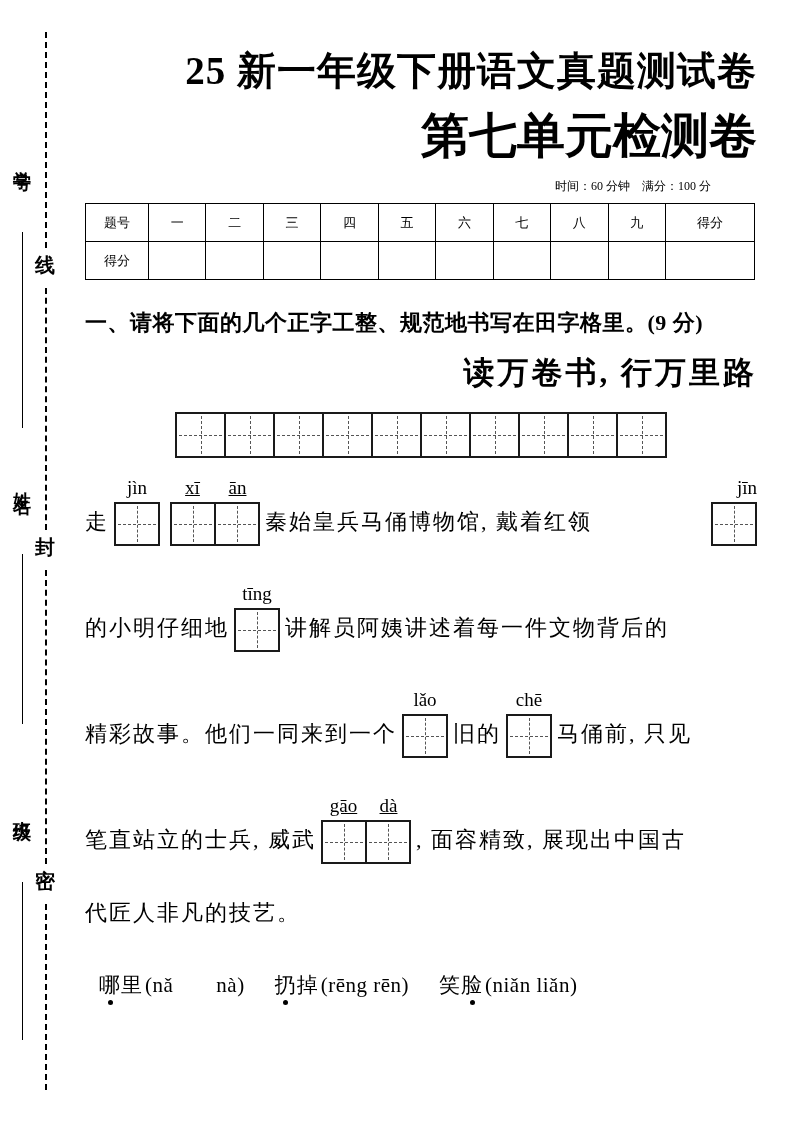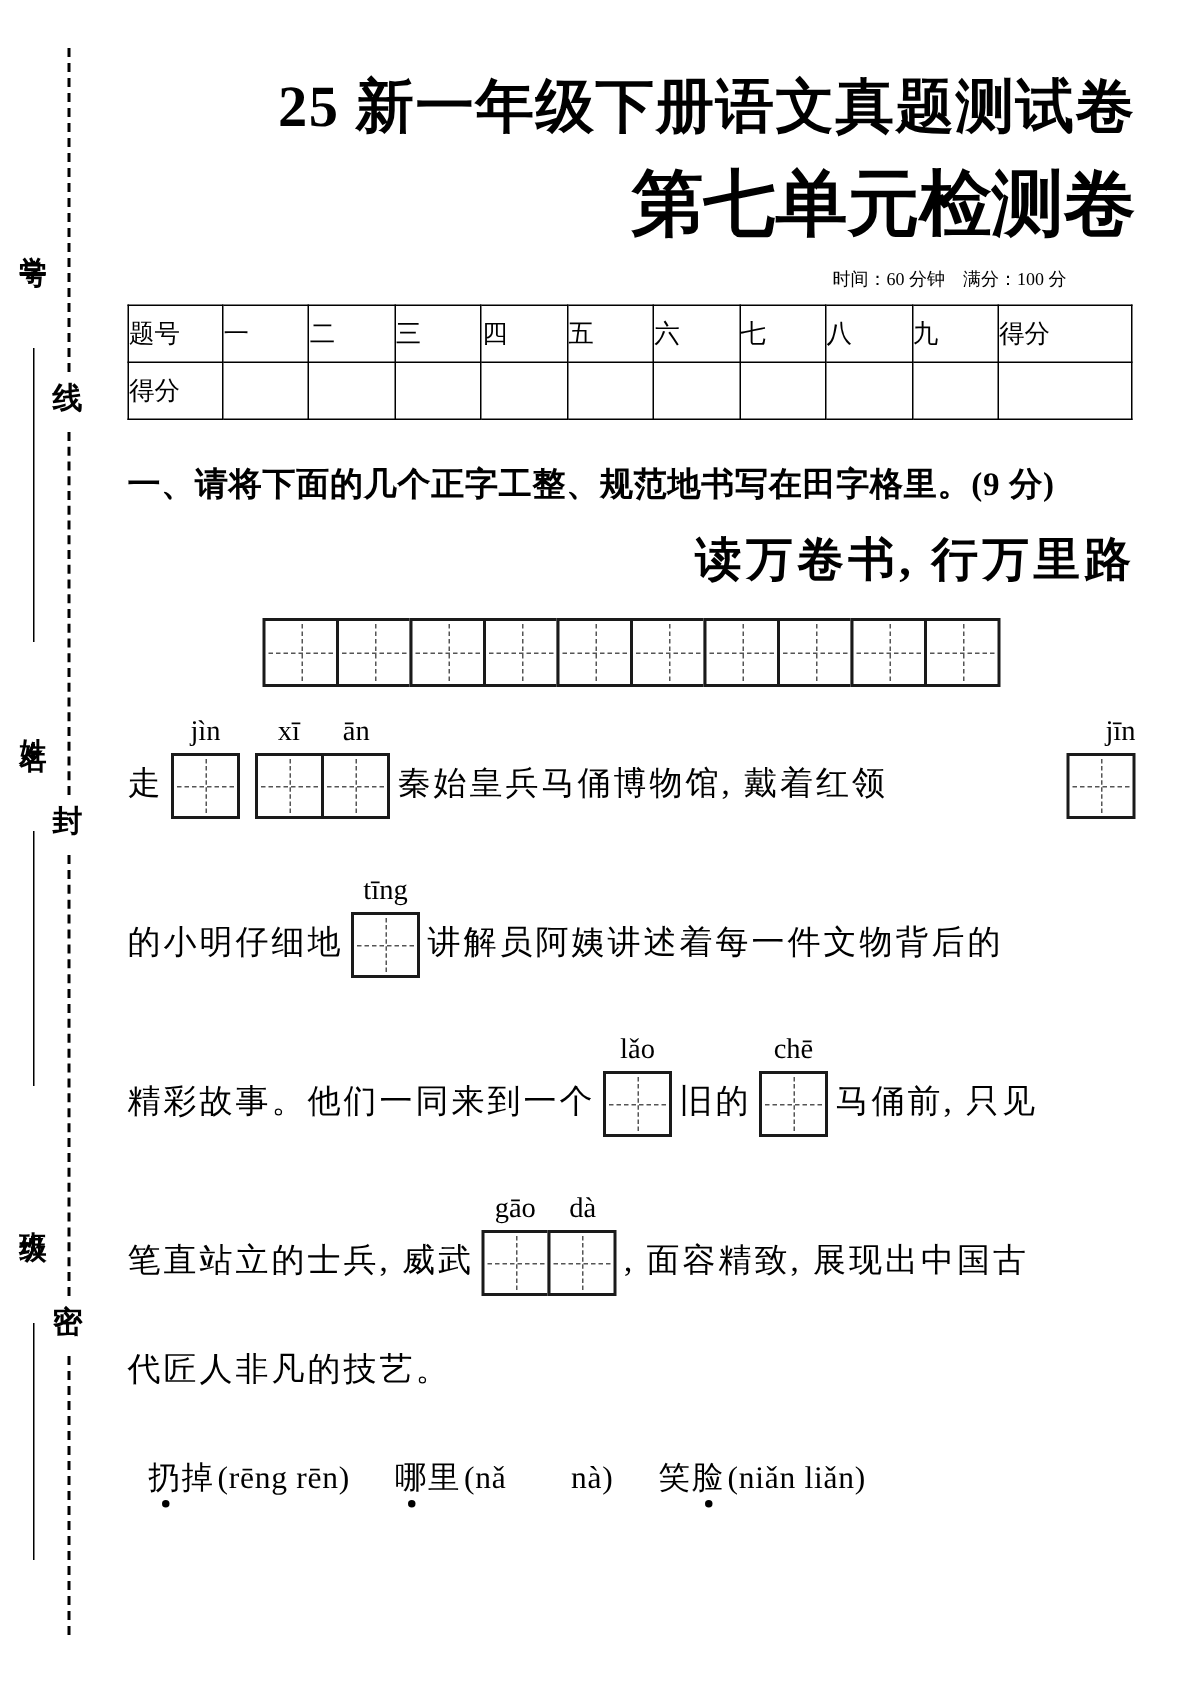--- a/index.html
+++ b/index.html
@@ -26,21 +26,21 @@
     margin-top:44px;text-align:right;font-size:39px;font-weight:900;
     letter-spacing:1px;font-family:"Liberation Serif","DejaVu Serif",serif;
   }
   .subtitle{margin-top:6px;text-align:right;font-size:48px;font-weight:900;}
   .meta{margin-top:10px;text-align:right;padding-right:46px;font-size:12px;}
 
   table.score-table{
     margin-top:8px;border-collapse:collapse;table-layout:fixed;width:670px;
   }
   table.score-table td{
-    border:1.6px solid #000;text-align:left;font-size:17px;
+    border:1.6px solid #000;text-align:center;font-size:13px;
     height:37px;padding:0;overflow:hidden;
   }
   table.score-table tr:first-child td:first-child{width:62px;}
   table.score-table tr:first-child td:last-child{width:88px;}
 
   .sec-heading{
     margin-top:28px;font-size:22px;font-weight:700;letter-spacing:0.5px;
     white-space:nowrap;
   }
 
@@ -66,21 +66,21 @@
   .grid-row .tian{width:51px;height:46px;}
   .grid-row .tian + .tian{margin-left:-2px;}
 
   
   .p-line{
     display:flex;align-items:flex-end;margin-top:0;margin-bottom:34px;
     font-size:22px;letter-spacing:2px;
   }
   .ptext{padding-bottom:9px;white-space:nowrap;}
   .pinbox{display:inline-flex;flex-direction:column;align-items:center;margin:0 5px;}
-  .pin-row{display:flex;width:100%;}
+  .pin-row{display:flex;width:100%;text-decoration:underline;}
   .pin-row .pinyin{flex:1;text-align:center;}
   .pinyin{
     font-size:19px;letter-spacing:0;height:28px;line-height:28px;
     font-family:"Liberation Serif","DejaVu Serif",serif;
   }
   .box-row{display:flex;}
   .box-row .tian + .tian{margin-left:-2px;}
   .push-right{margin-left:auto;margin-right:0;align-items:flex-end;}
   .sec2-lines{margin-top:16px;}
 
@@ -245,19 +245,19 @@
         <span class="ptext">, 面容精致, 展现出中国古</span>
       </div>
 
       <div class="p-line">
         <span class="ptext">代匠人非凡的技艺。</span>
       </div>
 
     </div>
 
     <div class="pron-row">
+        <span class="pron-item"><span class="ch dot">哪</span><span class="ch">里</span><span class="opts">(nǎ　　nà)</span></span>
         <span class="pron-item"><span class="ch dot">扔</span><span class="ch">掉</span><span class="opts">(rēng rēn)</span></span>
-        <span class="pron-item"><span class="ch dot">哪</span><span class="ch">里</span><span class="opts">(nǎ　　nà)</span></span>
         <span class="pron-item"><span class="ch">笑</span><span class="ch dot">脸</span><span class="opts">(niǎn liǎn)</span></span>
       </div>
 
   </div>
 </div>
 
 </body></html>

